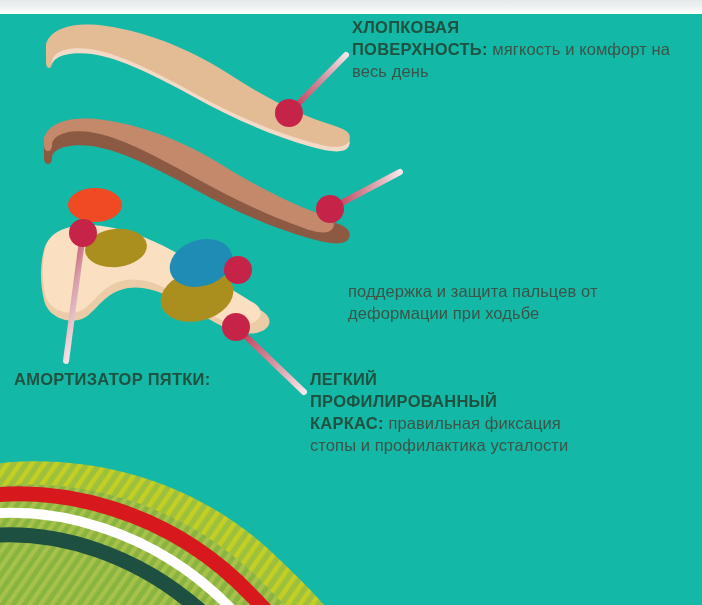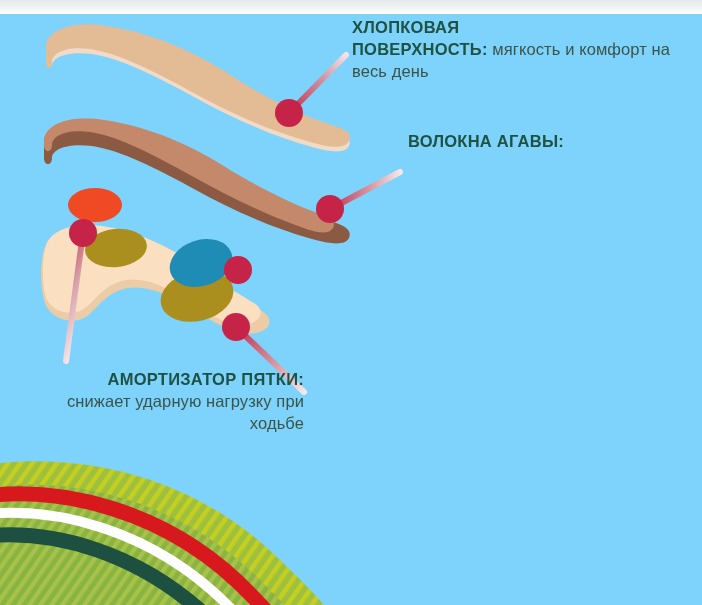--- a/index.html
+++ b/index.html
@@ -7,21 +7,21 @@
     padding: 0;
     background: #ffffff;
   }
   body {
     font-family: "Liberation Sans", sans-serif;
   }
   #stage {
     position: relative;
     width: 702px;
     height: 605px;
-    background: #7dd3fc;
+    background: #14b8a6;
     overflow: hidden;
   }
 
   
   #top-strip {
     position: absolute;
     left: 0; top: 0;
     width: 702px; height: 14px;
     background: linear-gradient(to bottom, #e4e9e9 0%, #eef1f1 45%, #ffffff 100%);
   }
@@ -43,21 +43,21 @@
   }
   .callout .hd {
     color: #1f5240;
     font-weight: bold;
     letter-spacing: 0.25px;
   }
 
   #callout-cotton     { left: 352px; top: 16px;  width: 330px; }
   #callout-agave      { left: 408px; top: 130px; width: 290px; }
   #callout-metatarsal { left: 348px; top: 258px; width: 350px; }
-  #callout-heel       { left: 14px;  top: 368px; width: 290px; text-align: right; }
+  #callout-heel       { left: 14px;  top: 368px; width: 290px; }
   #callout-frame      { left: 310px; top: 368px; width: 290px; }
 </style>
 </head>
 <body>
 
 <div id="stage">
 
   <div id="top-strip"></div>
 
   <svg id="art" viewBox="0 0 702 605" xmlns="http://www.w3.org/2000/svg">
@@ -169,26 +169,31 @@
                L288,800 L-40,800 Z" fill="url(#hatch)"></path>
     </g>
   </svg>
 
   <div class="callout" id="callout-cotton">
     <span class="hd">ХЛОПКОВАЯ</span><br>
     <span class="hd">ПОВЕРХНОСТЬ:</span><span> мягкость и комфорт на весь день</span>
   </div>
 
   <div class="callout" id="callout-agave">
-    <span class="hd">ВОЛОКНА АГАВЫ:</span><br>
+    <br>
   </div>
 
   <div class="callout" id="callout-metatarsal">
     <br>
+    <span>поддержка и защита пальцев от деформации при ходьбе</span>
   </div>
 
   <div class="callout" id="callout-heel">
     <span class="hd">АМОРТИЗАТОР ПЯТКИ:</span><br>
-    <span>снижает ударную нагрузку при ходьбе</span>
   </div>
 
+  <div class="callout" id="callout-frame">
+    <span class="hd">ЛЕГКИЙ</span><br>
+    <span class="hd">ПРОФИЛИРОВАННЫЙ</span><br>
+    <span class="hd">КАРКАС:</span><span> правильная фиксация стопы и профилактика усталости</span>
+  </div>
 
 </div>
 
 </body></html>

